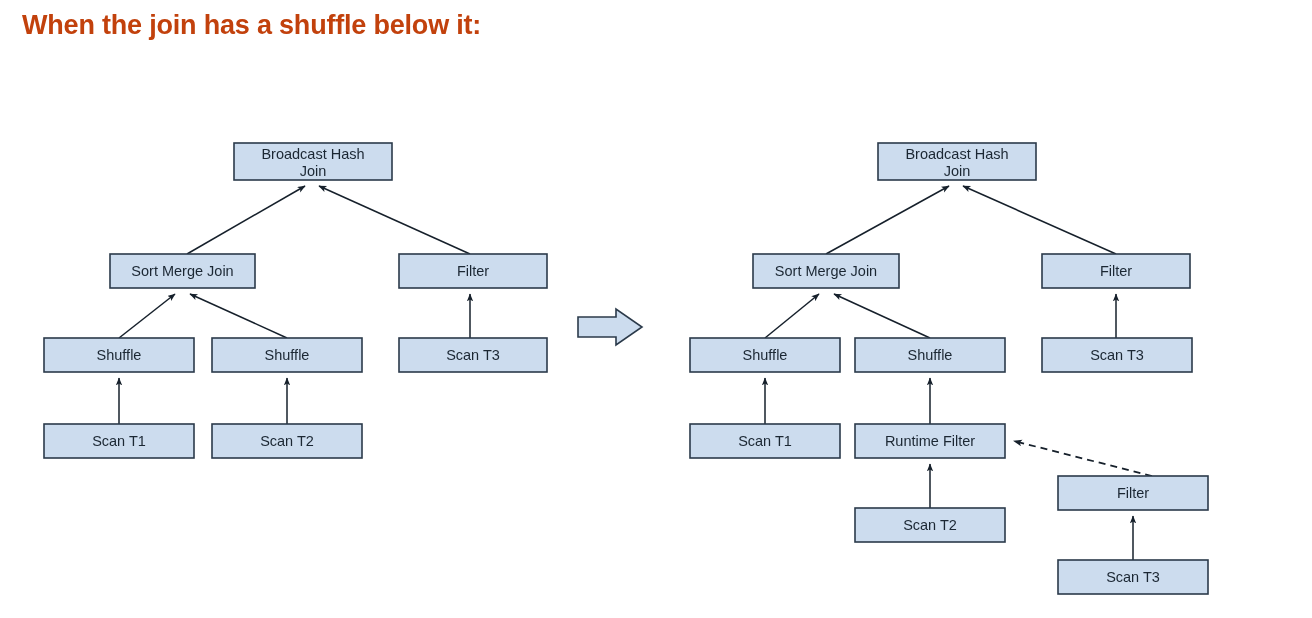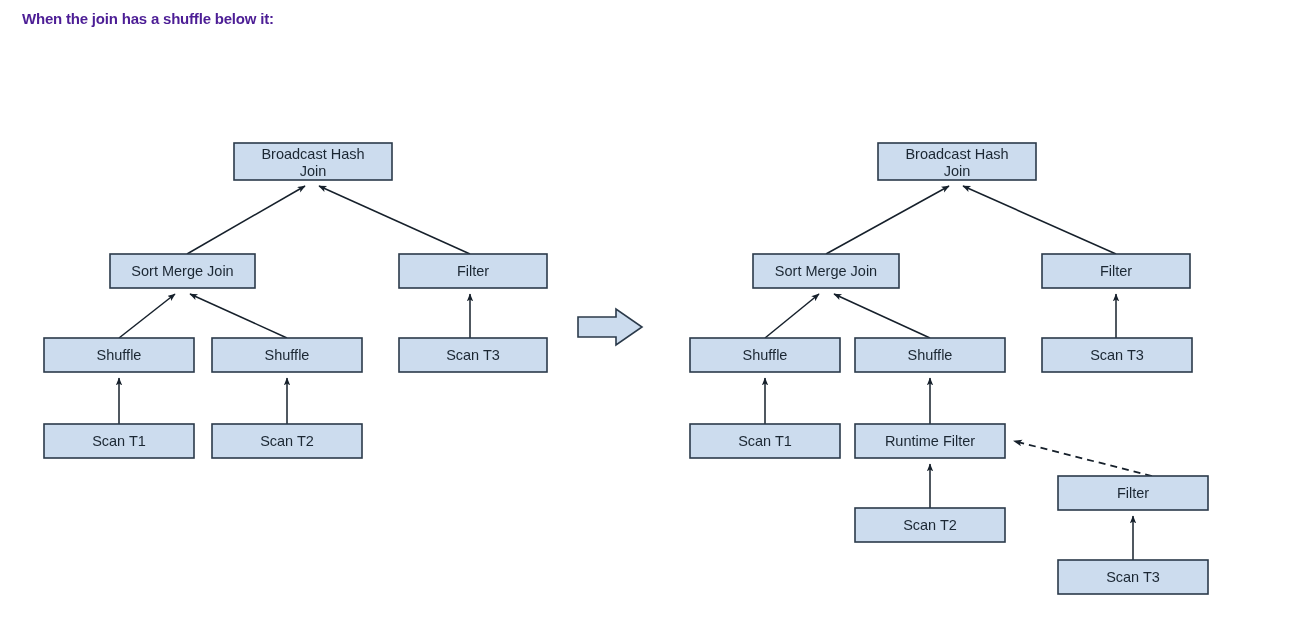--- a/index.html
+++ b/index.html
@@ -11,23 +11,23 @@
     width: 1312px;
     height: 618px;
     font-family: "Liberation Sans", sans-serif;
     overflow: hidden;
     position: relative;
   }
   #page-title {
     position: absolute;
     left: 22px;
     top: 10px;
-    font-size: 15px;
+    font-size: 27px;
     font-weight: bold;
-    color: #4c1d95;
+    color: #c2410c;
     letter-spacing: -0.2px;
     font-family: "Liberation Sans", sans-serif;
   }
   #diagram-area {
     position: absolute;
     left: 12px;
     top: 0;
     width: 1312px;
     height: 618px;
   }

